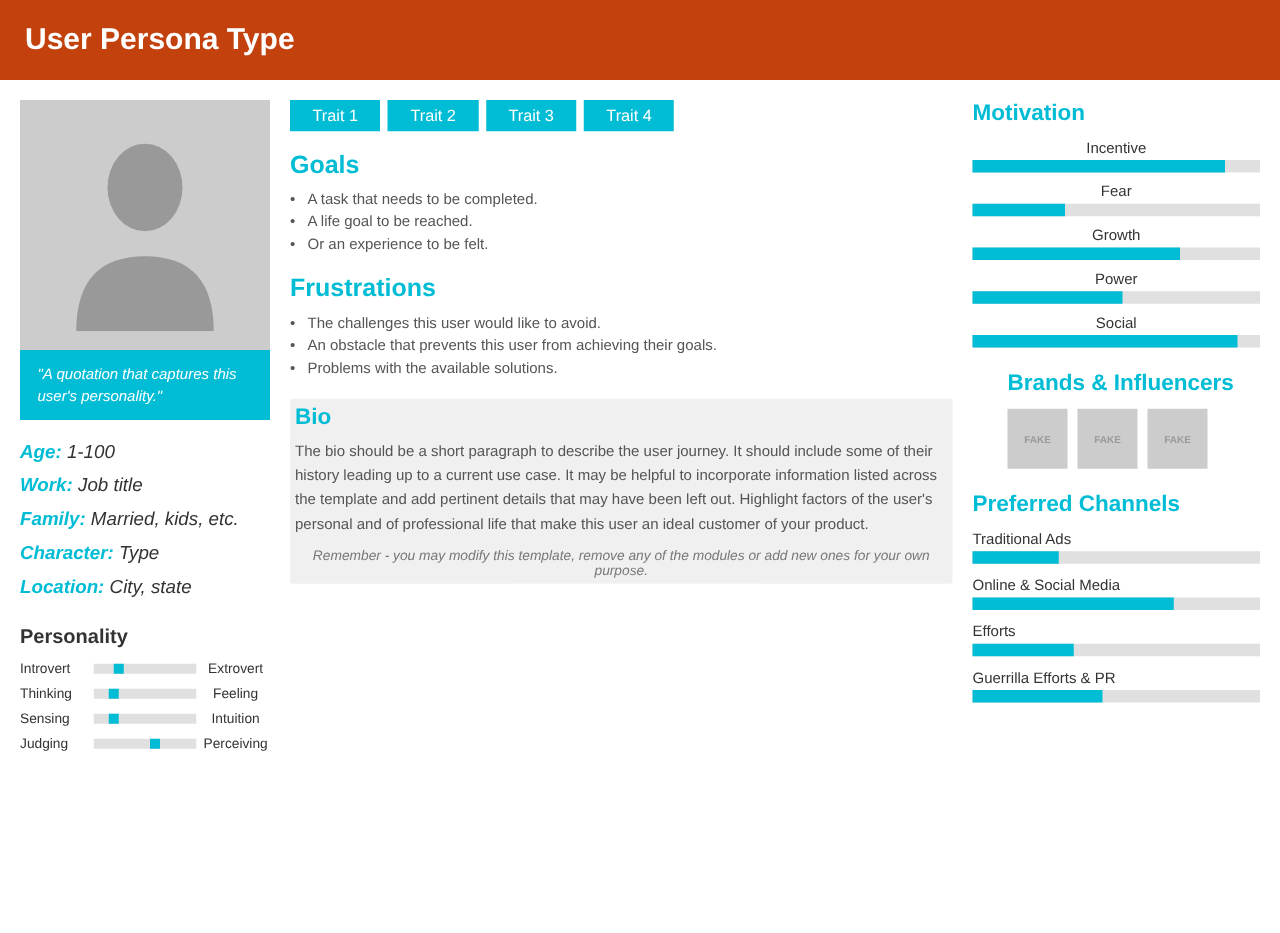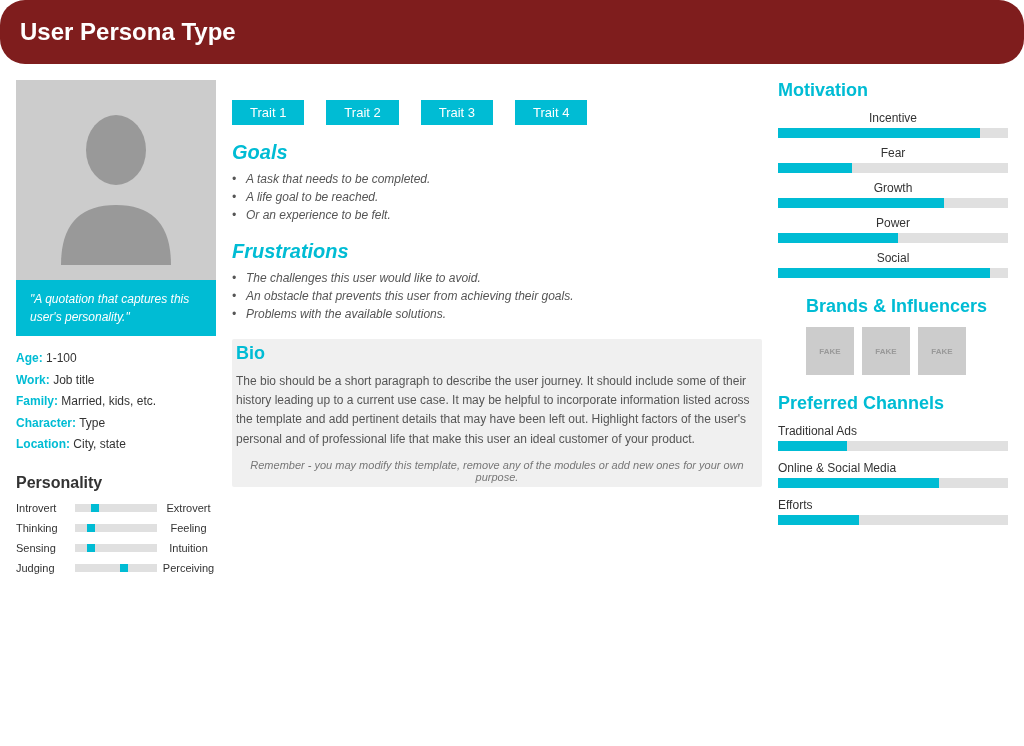--- a/index.html
+++ b/index.html
@@ -1,21 +1,20 @@
 <!DOCTYPE html>
 <html><head>
   <meta charset="utf-8">
   <style>
     * { box-sizing: border-box; margin: 0; padding: 0; }
     body { font-family: Arial, sans-serif; font-size: 13px; background: #fff; color: #333; }
 
     .header {
-      background: #7f1d1d;
+      background: #c2410c;
       padding: 18px 20px;
-      border-radius: 25px;
     }
     .header h1 {
       color: #fff;
       font-size: 24px;
       font-weight: bold;
     }
 
     .main-content {
       display: flex;
       padding: 16px;
@@ -47,22 +46,23 @@
       padding: 10px 14px;
       color: #fff;
       font-style: italic;
       font-size: 12px;
       line-height: 1.5;
       margin-top: 0;
     }
 
     .bio-info {
       margin-top: 12px;
-      font-size: 12px;
+      font-size: 15px;
       line-height: 1.8;
+      font-style: italic;
     }
     .bio-info .label {
       color: #00bcd4;
       font-weight: bold;
     }
 
     .personality-section {
       margin-top: 18px;
     }
     .personality-section h3 {
@@ -104,36 +104,34 @@
     }
 
     
     .middle-col {
       flex: 1;
       min-width: 0;
     }
 
     .trait-tabs {
       display: flex;
-      gap: 22px;
+      gap: 6px;
       margin-bottom: 16px;
-      margin-top: 20px;
     }
     .trait-tab {
       background: #00bcd4;
       color: #fff;
       padding: 5px 18px;
       font-size: 13px;
       border: none;
       cursor: pointer;
     }
 
     .goals-section, .frustrations-section {
       margin-bottom: 18px;
-      font-style: italic;
     }
     .section-title {
       color: #00bcd4;
       font-size: 20px;
       font-weight: bold;
       margin-bottom: 8px;
     }
     .bullet-list {
       list-style: none;
       padding: 0;
@@ -408,17 +406,23 @@
             <div class="channel-bar-bg">
               <div class="channel-bar-fill" style="width: 70%;"></div>
             </div>
           </div>
           <div class="channel-item">
             <div class="channel-label">Efforts</div>
             <div class="channel-bar-bg">
               <div class="channel-bar-fill" style="width: 35%;"></div>
             </div>
           </div>
+          <div class="channel-item">
+            <div class="channel-label">Guerrilla Efforts &amp; PR</div>
+            <div class="channel-bar-bg">
+              <div class="channel-bar-fill" style="width: 45%;"></div>
+            </div>
+          </div>
         </div>
     </div>
   </div>
 
 </div>
 
 </body></html>

